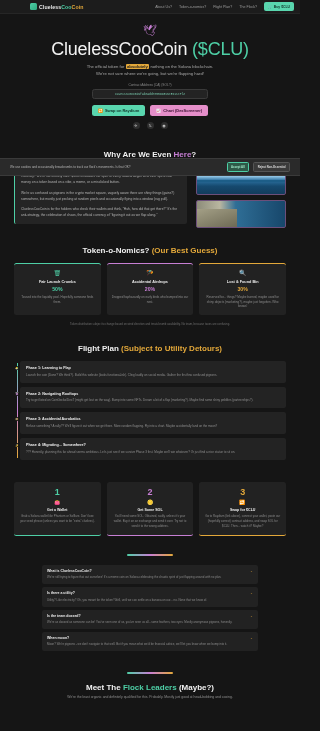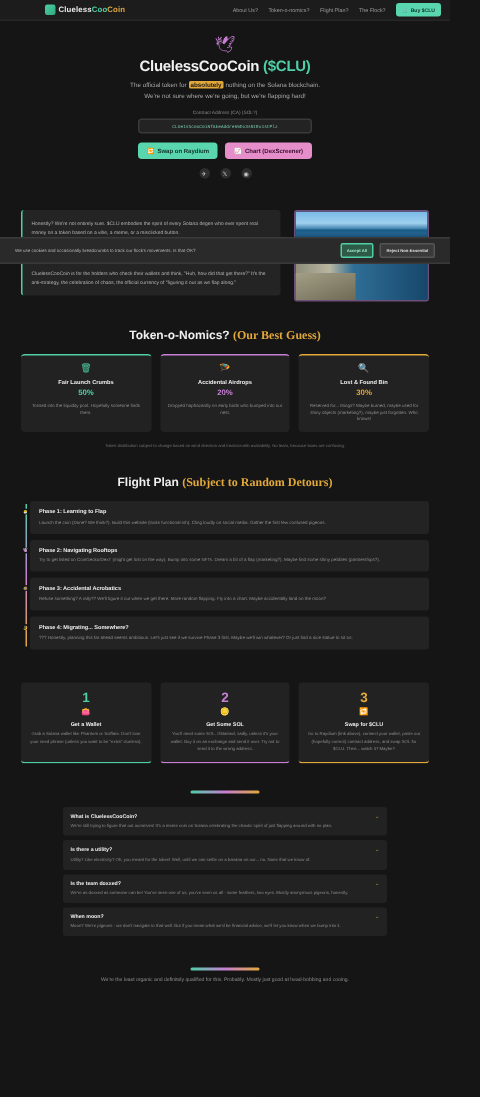--- a/index.html
+++ b/index.html
@@ -33,21 +33,21 @@
   .nav-cta {
     font-size: 3.4px; font-weight: bold; color: #10342a;
     background: #59d6ae; border-radius: 2px;
     padding: 2.2px 4px; display: flex; align-items: center; gap: 1.5px;
     white-space: nowrap;
   }
 
   
   .hero { padding: 11px 20px 12px; text-align: center; background:#151515; }
   .hero-bird { font-size: 11px; line-height: 1; color: #c77fd4; }
-  .hero-title { font-size: 10px; font-weight: bold; margin-top: 3px; letter-spacing: -.2px; }
+  .hero-title { font-size: 18px; font-weight: normal; margin-top: 3px; letter-spacing: -.2px; }
   .hero-title .w { color: #f2f2f2; }
   .hero-title .t { color: #4ecfa6; }
   .hero-sub { font-size: 4.2px; color: #a8a8a8; margin-top: 4px; line-height: 1.55; }
   .hl { background: #e3a83a; color: #1a1a1a; padding: 0 1.5px; border-radius: 1px; font-weight: bold; }
   .ca-label { font-size: 3.2px; color: #8a8a8a; margin-top: 6px; }
   .ca-box {
     margin: 2px auto 0; width: 116px; background: #232323;
     border: 1px solid #3a3a3a; border-radius: 2.5px;
     padding: 2.5px 3px; font-family: "Liberation Mono", monospace;
     font-size: 3px; color: #79c9ad; overflow: hidden; white-space: nowrap;
@@ -66,21 +66,21 @@
     background: #2e2e2e; color: #cfcfcf; font-size: 4px;
     display: flex; align-items: center; justify-content: center;
   }
 
   
   .section { padding: 9px 14px; }
   .sec-title { text-align: center; font-size: 8px; font-weight: bold; margin-bottom: 8px; }
   .sec-title .a { color: #f0f0f0; }
   .sec-title .b { color: #c77fd4; }
   .sec-title .b.teal { color: #4ecfa6; }
-  .sec-title .b.gold { color: #e3a83a; font-family: Liberation Serif, serif; }
+  .sec-title .b.gold { color: #e3a83a; }
   .sec-sub { text-align:center; font-size: 3.4px; color:#8f8f8f; margin: -5px 0 8px; line-height:1.5; }
 
   
   .why-grid { display: flex; gap: 9px; align-items: flex-start; }
   .why-text {
     flex: 1; background: #242424; border-left: 1.5px solid #4ecfa6;
     border-radius: 2px; padding: 6px 6px; font-size: 3.3px;
     color: #b4b4b4; line-height: 1.85;
   }
   .why-text p { margin-bottom: 4px; }
@@ -223,20 +223,23 @@
         </span>
     </div>
     <div class="socials">
       <span class="soc">✈</span>
       <span class="soc">𝕏</span>
       <span class="soc">◉</span>
     </div>
   </div>
 
   <div class="section">
+    <div class="sec-title">
+      <span class="a">Why Are We Even </span><span class="b">Here</span><span class="a">?</span>
+    </div>
     <div class="why-grid">
       <div class="why-text">
         <p>Honestly? We're not entirely sure. $CLU embodies the spirit of every Solana degen who ever spent real money on a token based on a vibe, a meme, or a misclicked button.</p>
         <p>We're as confused as pigeons in the crypto market square, vaguely aware there are shiny things (gains?) somewhere, but mostly just pecking at random pixels and occasionally flying into a window (rug pull).</p>
         <p>CluelessCooCoin is for the holders who check their wallets and think, "Huh, how did that get there?" It's the anti-strategy, the celebration of chaos, the official currency of "figuring it out as we flap along."</p>
       </div>
       <div class="why-imgs">
         <div class="ph ph1"></div>
         <div class="ph ph2"></div>
       </div>
@@ -265,21 +268,21 @@
         <div class="card-name">Lost &amp; Found Bin</div>
         <div class="card-pct gold">30%</div>
         <div class="card-desc">Reserved for... things? Maybe burned, maybe used for shiny objects (marketing?), maybe just forgotten. Who knows!</div>
       </div>
     </div>
     <div class="foot-note">Token distribution subject to change based on wind direction and treats/crumb availability. No team, because taxes are confusing.</div>
   </div>
 
   <div class="section">
     <div class="sec-title">
-      <span class="a">Flight Plan </span><span class="b gold">(Subject to Random Detours)</span>
+      <span class="a">Flight Plan </span><span class="b gold">(Subject to Utility Detours)</span>
     </div>
     <div class="road">
       <div class="phase">
         <span class="phase-dot teal">🐣</span>
         <div class="phase-title">Phase 1: Learning to Flap</div>
         <div class="phase-body">Launch the coin (Done? We think?). Build this website (looks functional-ish). Cling loudly on social media. Gather the first few confused pigeons.</div>
       </div>
       <div class="phase">
         <span class="phase-dot purple">🕊</span>
         <div class="phase-title">Phase 2: Navigating Rooftops</div>
@@ -350,20 +353,23 @@
           <span class="faq-qt">When moon?</span>
           <span class="faq-chev">⌄</span>
         </div>
         <div class="faq-a">Moon? We're pigeons - we don't navigate to that well. But if you mean what we'd be financial advice, we'll let you know when we bump into it.</div>
       </div>
     </div>
   </div>
 
   <div class="section">
     <div class="divider"></div>
+    <div class="sec-title">
+      <span class="a">Meet The </span><span class="b teal">Flock Leaders</span><span class="a"> (Maybe?)</span>
+    </div>
     <div class="sec-sub">We're the least organic and definitely qualified for this. Probably. Mostly just good at head-bobbing and cooing.</div>
 
   </div>
 
   <div class="cookie">
     <span class="cookie-text">We use cookies and occasionally breadcrumbs to track our flock's movements. Is that OK?</span>
     <span class="cookie-btns">
       <span class="ck-btn ck-accept">Accept All</span>
       <span class="ck-btn ck-reject">Reject Non-Essential</span>
     </span>

